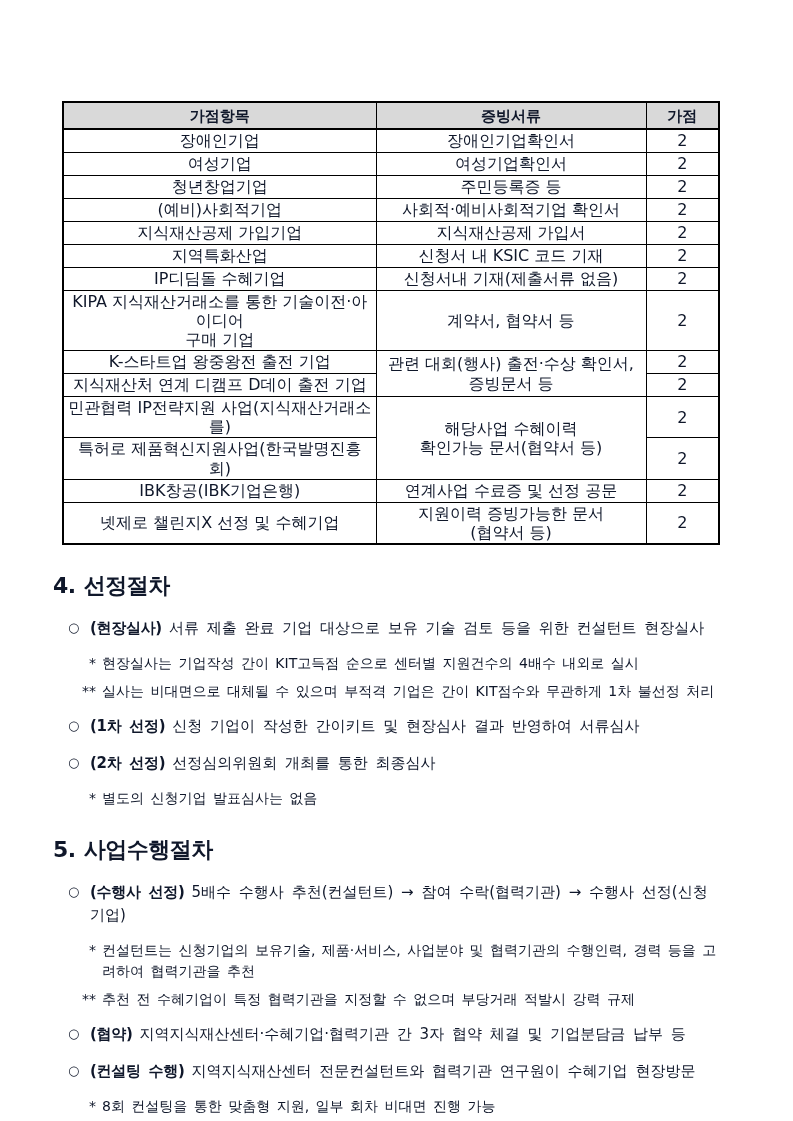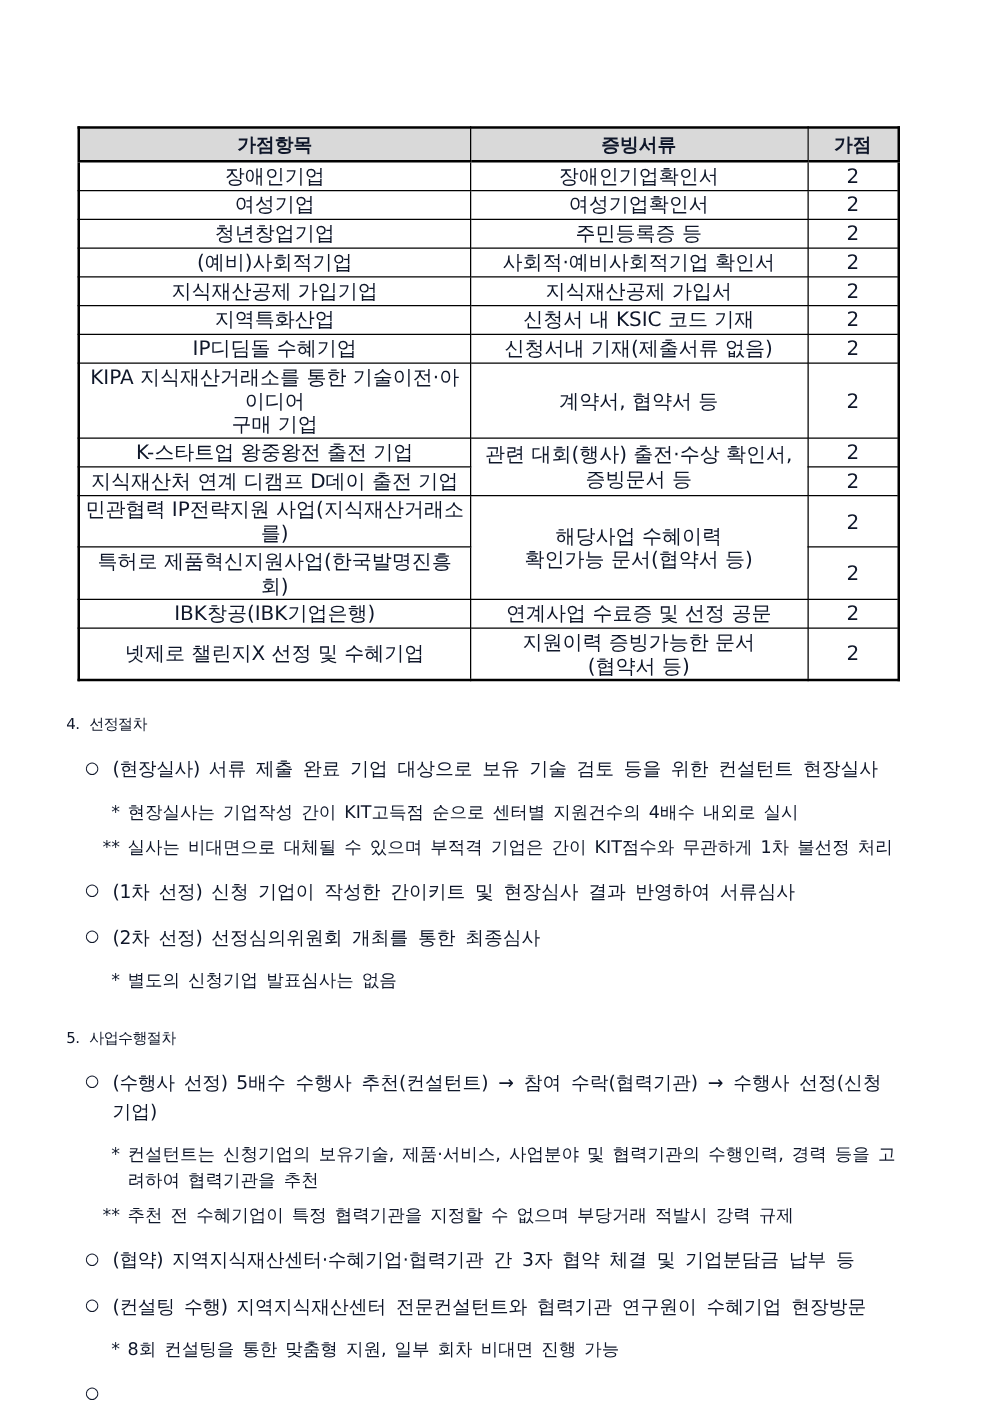--- a/index.html
+++ b/index.html
@@ -35,43 +35,43 @@
     border-bottom: 2px solid #000;
     font-weight: bold;
     font-size: 15px;
     height: 23px;
   }
   table.bonus tbody tr { height: 23px; }
   table.bonus tbody tr.tall { height: 37px; }
   
   .section { margin-top: 26px; }
   .section-heading {
-    font-size: 12px;
-    font-weight: normal;
+    font-size: 22px;
+    font-weight: bold;
     margin: 0 0 16px -9px;
     letter-spacing: -0.5px;
   }
   .section-heading .sec-num { margin-right: 8px; }
   .items { }
   .bullet {
     display: flex;
     align-items: flex-start;
     margin: 13px 0 13px 6px;
     font-size: 15px;
     line-height: 1.55;
     word-spacing: 3px;
   }
   .bullet .b-marker {
     width: 13px;
     flex: 0 0 13px;
     margin-right: 9px;
     font-size: 13px;
     line-height: 1.75;
   }
-  .bullet .b-label { font-weight: normal; margin-right: 7px; letter-spacing: -0.3px; text-align: right; }
+  .bullet .b-label { font-weight: bold; margin-right: 7px; letter-spacing: -0.3px; text-align: right; }
   .note {
     display: flex;
     align-items: flex-start;
     margin: 7px 0 7px 6px;
     font-size: 14px;
     line-height: 1.5;
     word-spacing: 2px;
   }
   .note .n-marker {
     width: 28px;

